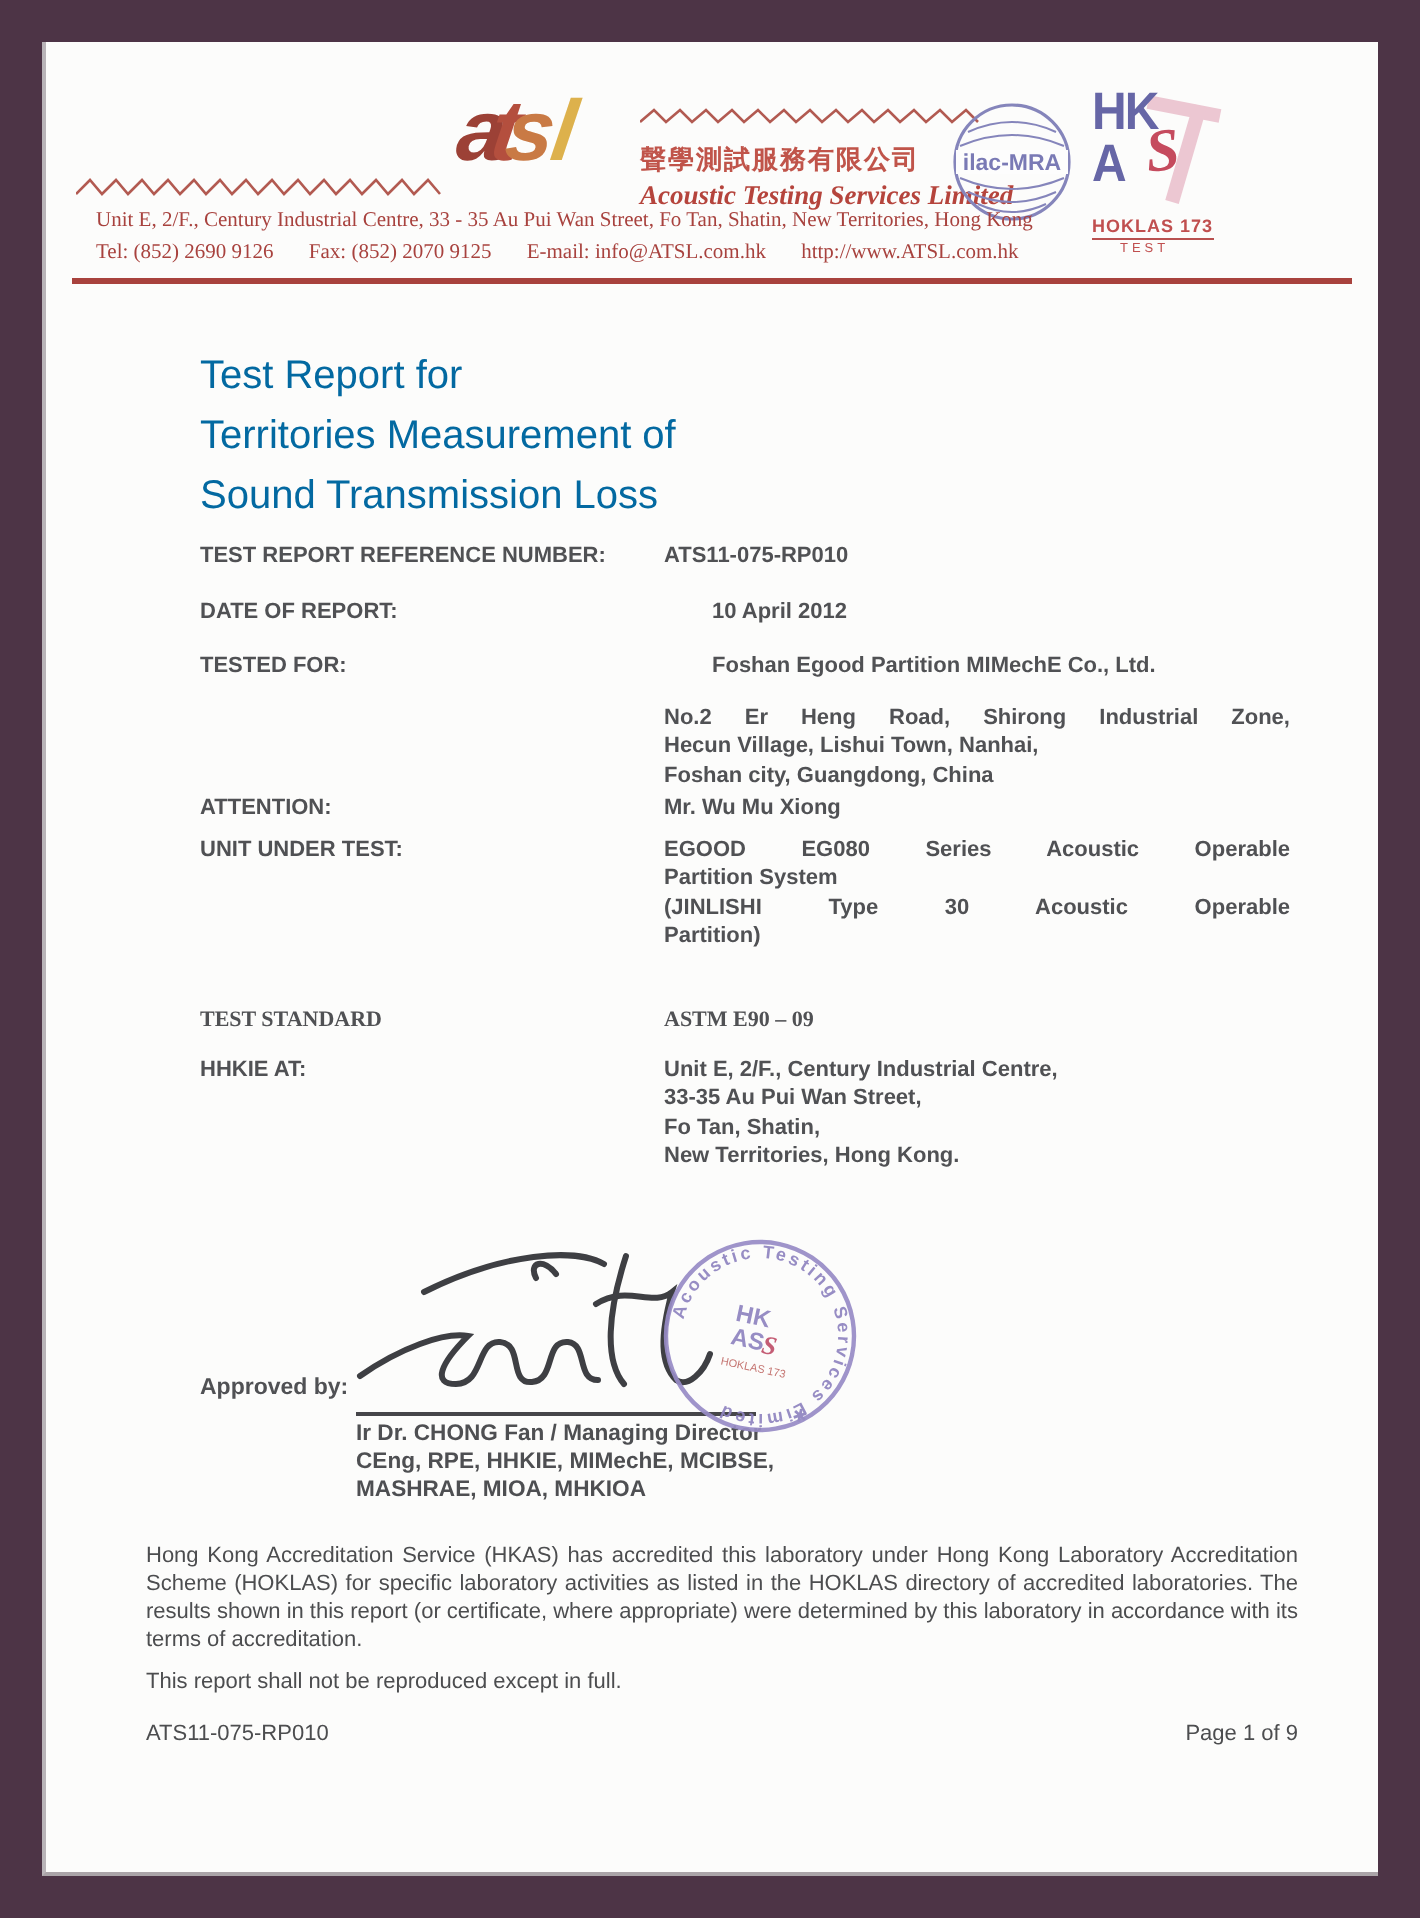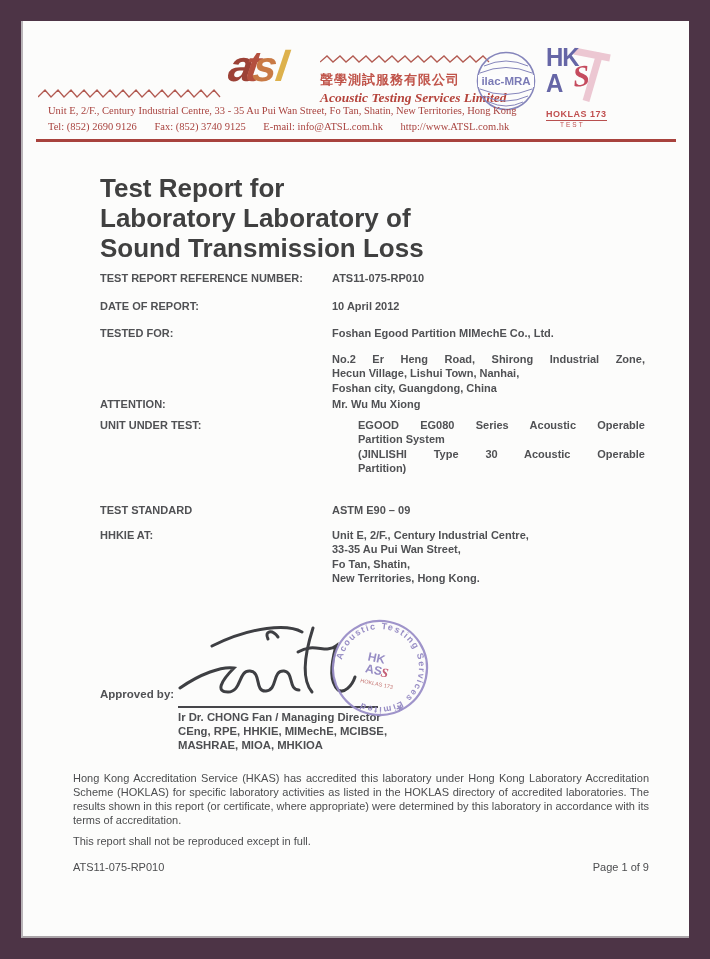--- a/index.html
+++ b/index.html
@@ -48,30 +48,30 @@
   .hk{left:0;top:0;} .ha{left:0;top:26px;}
   .hs{position:absolute;left:27px;top:16px;font-family:"Liberation Serif",serif;
       font-style:italic;font-weight:900;font-size:30px;line-height:1;
       color:#c54b5e;transform:rotate(-6deg);}
   .hoklas{display:inline-block;margin-top:5px;font-size:9px;font-weight:800;
       color:#c04f4f;border-bottom:1.5px solid #b8504f;padding-bottom:1px;
       letter-spacing:.5px;white-space:nowrap;}
   .hkas-test{font-size:6.5px;color:#c04f4f;letter-spacing:2px;margin-left:14px;}
   
   .main{margin:0 44px 0 77px;}
-  .title{margin-top:30px;font-size:26px;font-weight:bold;color:#404040;
+  .title{margin-top:30px;font-size:20px;font-weight:normal;color:#0369a1;
          line-height:30px;}
   .fields{margin-top:8px;}
   .row{display:flex;font-size:11px;font-weight:bold;line-height:14.5px;
        color:#505154;}
   .lbl{width:232px;flex:none;}
   .val{flex:1;}
   .stretch{text-align:justify;text-align-last:justify;}
-  .mt13{margin-top:13px;} .mt11{margin-top:11px;} .mt2{margin-top:2px;}
-  .mt6{margin-top:6px;gap:26px;} .mt27{margin-top:27px;} .mt10{margin-top:10.5px;}
+  .mt13{margin-top:13px;gap:24px;} .mt11{margin-top:11px;} .mt2{margin-top:2px;}
+  .mt6{margin-top:6px;} .mt27{margin-top:27px;font-family:Liberation Serif, serif;} .mt10{margin-top:10.5px;}
   
   .sigrow{display:flex;margin-left:77px;margin-top:36px;}
   .approved{width:78px;flex:none;padding-top:66px;font-size:11.5px;
             font-weight:bold;color:#505154;}
   .sigcol{position:relative;width:300px;}
   .sigsvg{position:absolute;left:0;top:0;}
   .stamp{position:absolute;left:152px;top:-6px;opacity:.92;
          transform:rotate(12deg);}
   .sigline{margin-top:84px;width:200px;border-top:2px solid #46464a;}
   .signame{margin-top:2px;font-size:11.3px;font-weight:bold;color:#4e4f52;
@@ -139,32 +139,32 @@
           <span class="ha">A</span>
           <span class="hs">S</span>
         </div>
         <span class="hoklas">HOKLAS 173</span>
         <div class="hkas-test">TEST</div>
       </div>
 
       <div class="addr" style="top:84px;">Unit E, 2/F., Century Industrial Centre, 33 - 35 Au Pui Wan Street, Fo Tan, Shatin, New Territories, Hong Kong</div>
       <div class="addr" style="top:100px;">
         <span>Tel: (852) 2690 9126</span>
-        <span>Fax: (852) 3740 9125</span>
+        <span>Fax: (852) 2070 9125</span>
         <span>E-mail: info@ATSL.com.hk</span>
         <span>http://www.ATSL.com.hk</span>
       </div>
       <div class="rule"></div>
     </div>
 
     <div class="main">
 
       <div class="title">
         <div>Test Report for</div>
-        <div>Laboratory Laboratory of</div>
+        <div>Territories Measurement of</div>
         <div>Sound Transmission Loss</div>
       </div>
 
       <div class="fields">
 
         <div class="row">
           <div class="lbl">TEST REPORT REFERENCE NUMBER:</div>
           <div class="val">ATS11-075-RP010</div>
         </div>
 

